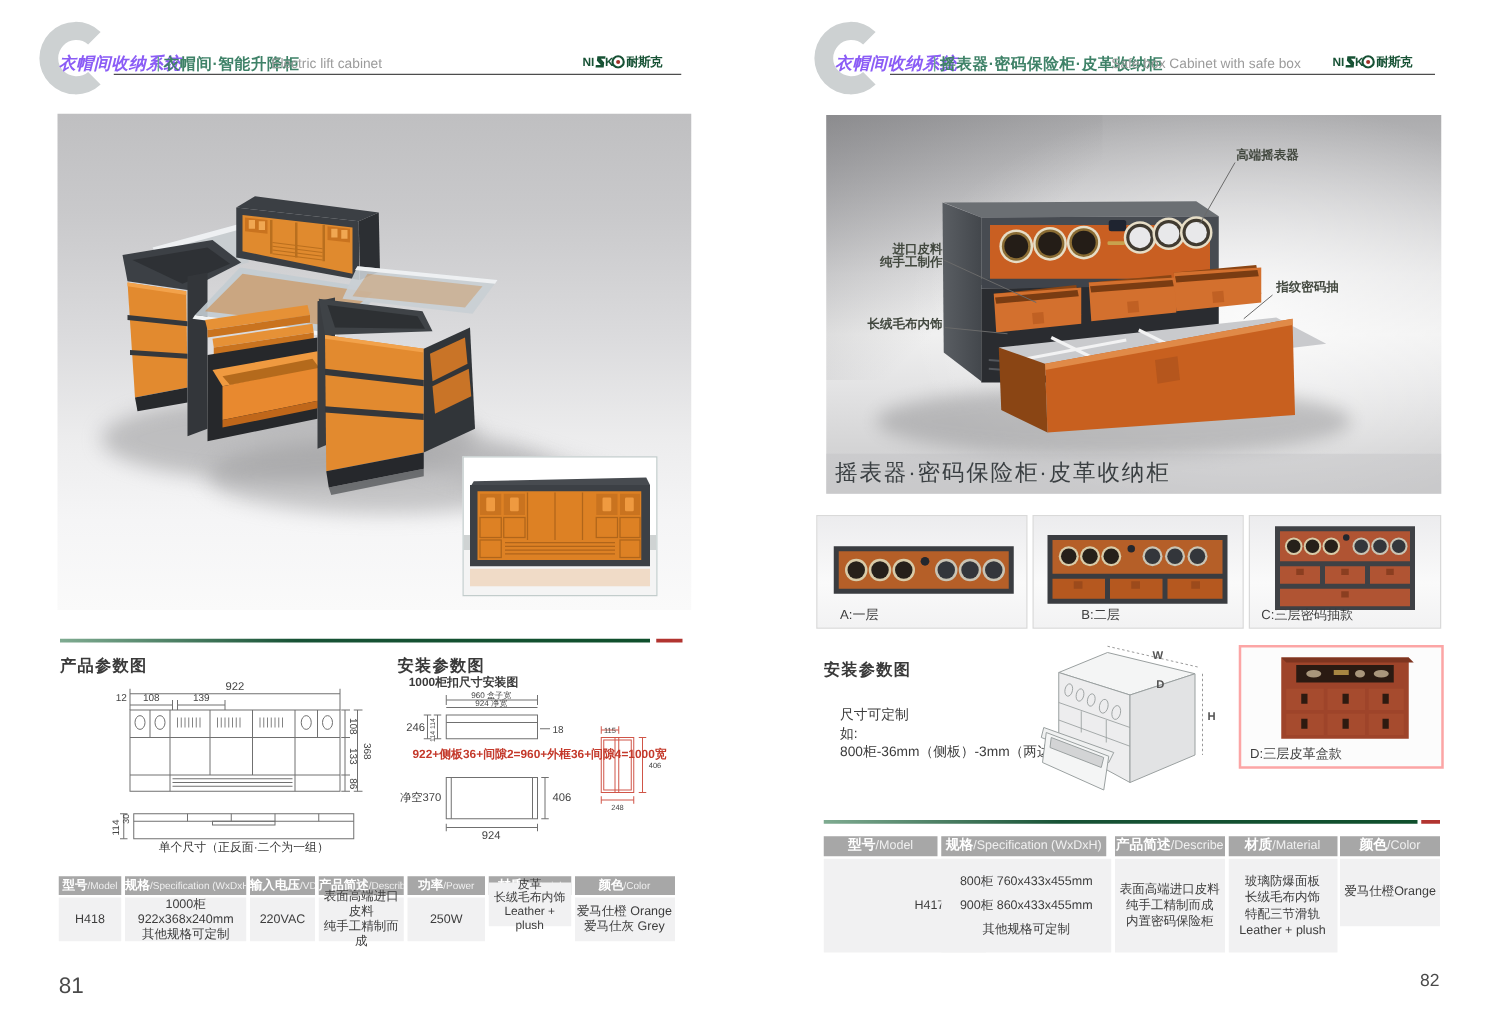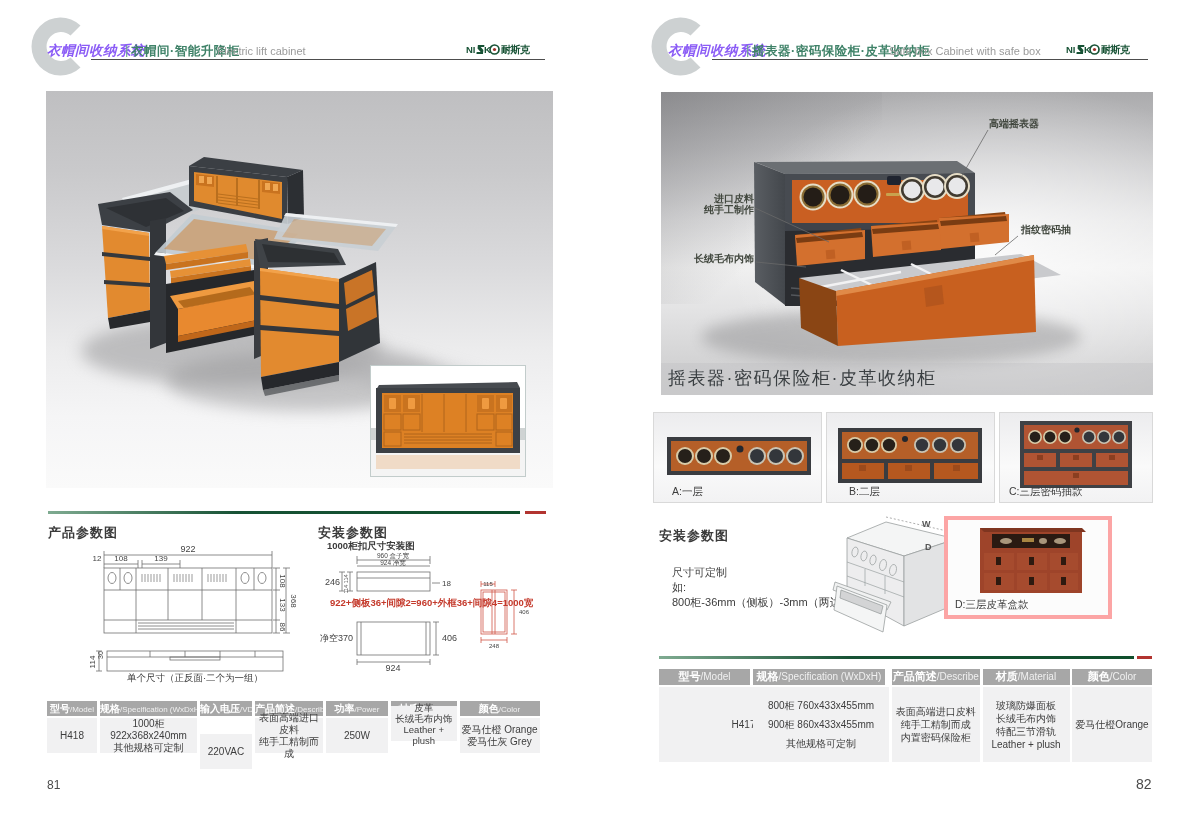--- a/index.html
+++ b/index.html
@@ -319,26 +319,26 @@
 
 <div class="th" style="left:47px;top:701px;width:50px;">型号<span class="en">/Model</span></div>
 <div class="th" style="left:100px;top:701px;width:97px;">规格<span class="en">/Specification (WxDxH)</span></div>
 <div class="th" style="left:200px;top:701px;width:52px;">输入电压<span class="en">/VDC</span></div>
 <div class="th" style="left:255px;top:701px;width:68px;">产品简述<span class="en">/Describe</span></div>
 <div class="th" style="left:326px;top:701px;width:62px;">功率<span class="en">/Power</span></div>
 <div class="th" style="left:391px;top:701px;width:65.5px;">材质<span class="en">/Material</span></div>
 <div class="th" style="left:459.5px;top:701px;width:80px;">颜色<span class="en">/Color</span></div>
 <div class="td" style="left:47px;top:718px;width:50px;height:35px;">H418</div>
 <div class="td" style="left:100px;top:718px;width:97px;height:35px;">1000柜 922x368x240mm<br>其他规格可定制</div>
-<div class="td" style="left:200px;top:734px;width:52px;height:35px;">220VAC</div>
+<div class="td" style="left:200px;top:718px;width:52px;height:35px;">220VAC</div>
 <div class="td" style="left:255px;top:718px;width:68px;height:35px;">表面高端进口皮料<br>纯手工精制而成</div>
 <div class="td" style="left:326px;top:718px;width:62px;height:35px;">250W</div>
 <div class="td" style="left:391px;top:706px;width:65.5px;height:35px;font-size:9.5px;line-height:11px;">皮革<br>长绒毛布内饰<br>Leather + plush</div>
 <div class="td" style="left:459.5px;top:718px;width:80px;height:35px;">爱马仕橙 Orange<br>爱马仕灰 Grey</div>
-<div class="abs" style="left:47px;top:778px;font-size:12px;color:#4a4a4a;">81</div>
+<div class="abs" style="left:47px;top:778px;font-size:18px;color:#4a4a4a;">81</div>
 
 <svg class="abs" style="left:648px;top:14px" width="70" height="66" viewBox="0 0 70 66">
   <path d="M 52.5 11.5 A 29 29 0 1 0 52.5 53.5 L 42.5 43.5 A 14.5 14.5 0 1 1 42.5 21.5 Z" fill="#cdd1d2"></path>
 </svg>
 <div class="abs hdr-title" style="left:668px;top:42px;">衣帽间收纳系统</div>
 <div class="abs" style="left:746px;top:42px;font-size:13px;color:#69a98c;">|</div>
 <div class="abs hdr-green" style="left:752px;top:43px;">摇表器·密码保险柜·皮革收纳柜</div>
 <div class="abs hdr-en" style="left:889px;top:45px;">Safe box Cabinet with safe box</div>
 <div class="abs" style="left:712px;top:59px;width:436px;height:1px;background:#4d4d4d;"></div>
 <svg class="abs" style="left:1066px;top:44px" width="74" height="11" viewBox="0 0 148 22">
@@ -513,21 +513,21 @@
       <rect x="15" y="50" width="42" height="16"></rect>
       <rect x="61" y="50" width="42" height="16"></rect>
       <rect x="107" y="50" width="44" height="16"></rect>
     </g>
     <g fill="#9c4a1b">
       <rect x="32" y="52" width="7" height="6"></rect>
         <rect x="78" y="52" width="7" height="6"></rect>
         <rect x="126" y="52" width="7" height="6"></rect>
     </g>
   </svg>
-  <div class="abs" style="left:6px;top:72px;font-size:10.5px;color:#3c3c3c;padding-left:16px;">B:二层</div>
+  <div class="abs" style="left:22px;top:72px;font-size:10.5px;color:#3c3c3c;padding-left:16px;">B:二层</div>
 </div>
 <div class="abs" style="left:999px;top:412px;width:152px;height:89px;border:1px solid #d9d9d9;background:linear-gradient(180deg,#ececee,#fafafa 60%,#f2f2f3);">
   <svg width="152" height="89" viewBox="0 0 152 89">
     <rect x="20" y="8" width="112" height="67" fill="#3f4145"></rect>
     <rect x="24" y="12" width="104" height="24" fill="#b05433"></rect>
     <g>
       <circle cx="35" cy="24" r="7" fill="#d8cba8"></circle>
         <circle cx="35" cy="24" r="5.4" fill="#26201a"></circle>
       <circle cx="50" cy="24" r="7" fill="#d8cba8"></circle>
         <circle cx="50" cy="24" r="5.4" fill="#26201a"></circle>
@@ -588,21 +588,21 @@
     <line x1="61" y1="7" x2="135" y2="24"></line>
     <line x1="137" y1="29" x2="137" y2="94"></line>
   </g>
   <g fill="#555555" font-size="9" font-family="Liberation Sans" font-weight="bold">
     <text x="97" y="17">W</text>
     <text x="100" y="40">D</text>
     <text x="141" y="66">H</text>
   </g>
 </svg>
 
-<div class="abs" style="left:944px;top:516px;width:160px;height:95px;border:4px solid #fca5a5;background:#fcfcfc;">
+<div class="abs" style="left:991px;top:516px;width:160px;height:95px;border:2px solid #fca5a5;background:#fcfcfc;">
   <svg width="160" height="95" viewBox="0 0 160 95">
     <rect x="32" y="8" width="102" height="65" fill="#9e442a"></rect>
     <polygon points="32,8 134,8 138,12 36,12" fill="#7e3520"></polygon>
     <rect x="44" y="14" width="78" height="14" fill="#2a1a12"></rect>
     <g fill="#c9b697" opacity="0.8">
       <ellipse cx="58" cy="21" rx="6" ry="3"></ellipse>
         <ellipse cx="95" cy="21" rx="4" ry="3"></ellipse>
         <ellipse cx="112" cy="21" rx="6" ry="3"></ellipse>
       <rect x="74" y="18" width="12" height="4" fill="#c8a24e"></rect>
     </g>
@@ -631,14 +631,14 @@
 
 <div class="th" style="left:659px;top:669px;width:91px;height:15.5px;line-height:15.5px;font-size:11px;">型号<span class="en" style="font-size:10px">/Model</span></div>
 <div class="th" style="left:753px;top:669px;width:132px;height:15.5px;line-height:15.5px;font-size:11px;">规格<span class="en" style="font-size:10px">/Specification (WxDxH)</span></div>
 <div class="th" style="left:891.5px;top:669px;width:88.5px;height:15.5px;line-height:15.5px;font-size:11px;">产品简述<span class="en" style="font-size:10px">/Describe</span></div>
 <div class="th" style="left:982.5px;top:669px;width:87px;height:15.5px;line-height:15.5px;font-size:11px;">材质<span class="en" style="font-size:10px">/Material</span></div>
 <div class="th" style="left:1072px;top:669px;width:80px;height:15.5px;line-height:15.5px;font-size:11px;">颜色<span class="en" style="font-size:10px">/Color</span></div>
 <div class="td" style="left:659px;top:687px;width:91px;height:75px;padding-left:39px;">H417</div>
 <div class="td" style="left:753px;top:687px;width:136px;height:75px;line-height:19px;">800柜 760x433x455mm<br>900柜 860x433x455mm<br>其他规格可定制</div>
 <div class="td" style="left:891.5px;top:687px;width:88.5px;height:75px;line-height:13px;">表面高端进口皮料<br>纯手工精制而成<br>内置密码保险柜</div>
 <div class="td" style="left:982.5px;top:687px;width:87px;height:75px;line-height:13px;">玻璃防爆面板<br>长绒毛布内饰<br>特配三节滑轨<br>Leather + plush</div>
-<div class="td" style="left:1072px;top:687px;width:80px;height:75px;">爱马仕橙Orange</div>
+<div class="td" style="left:1072px;top:687px;width:80px;height:54px;">爱马仕橙Orange</div>
 <div class="abs" style="left:1136px;top:776px;font-size:14px;color:#4a4a4a;">82</div>
 
 </body></html>

